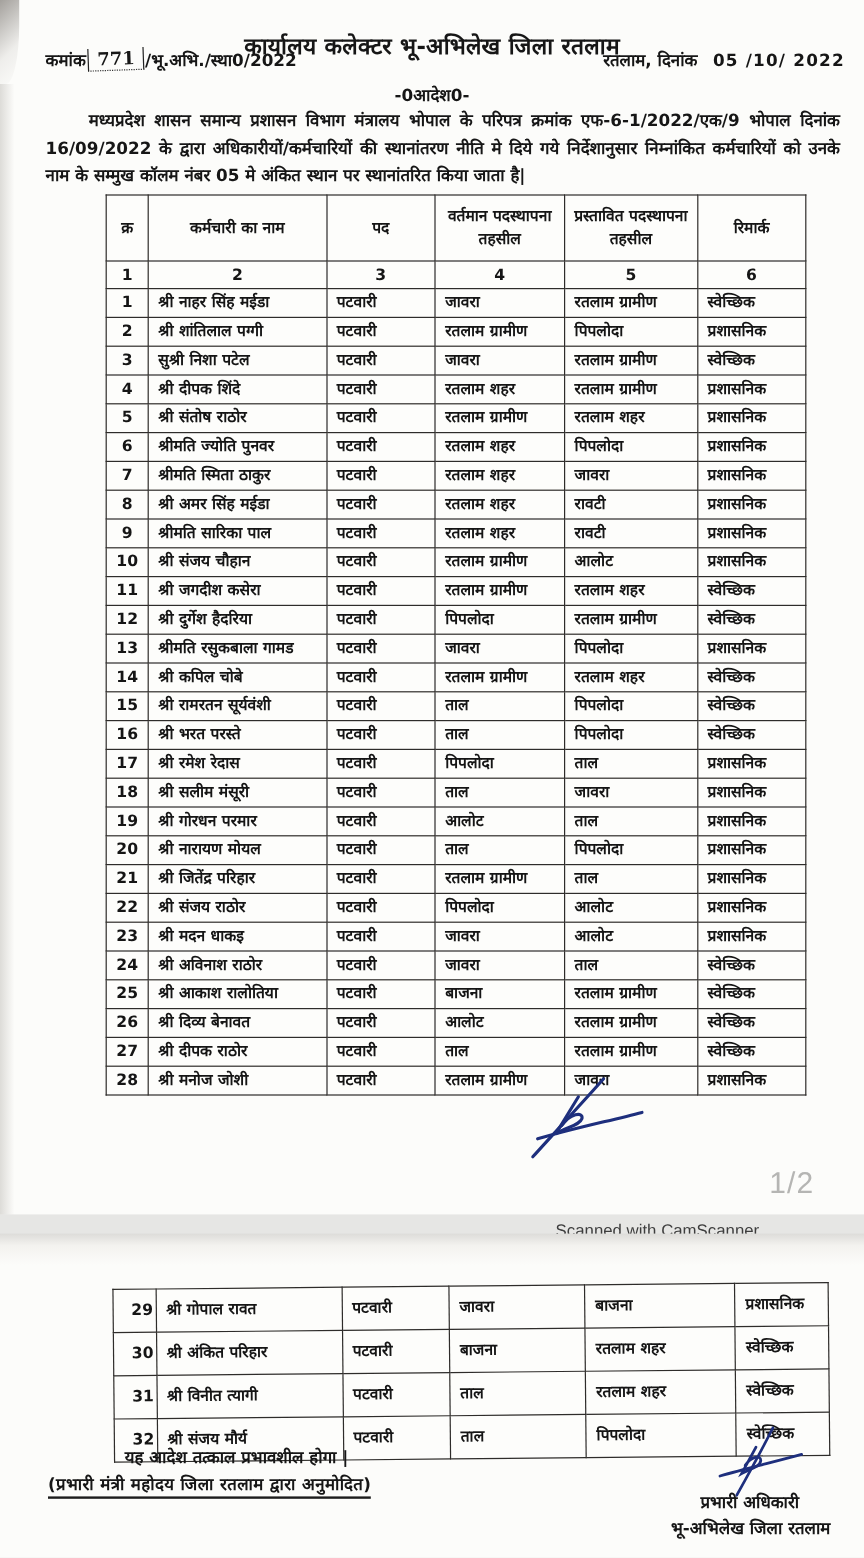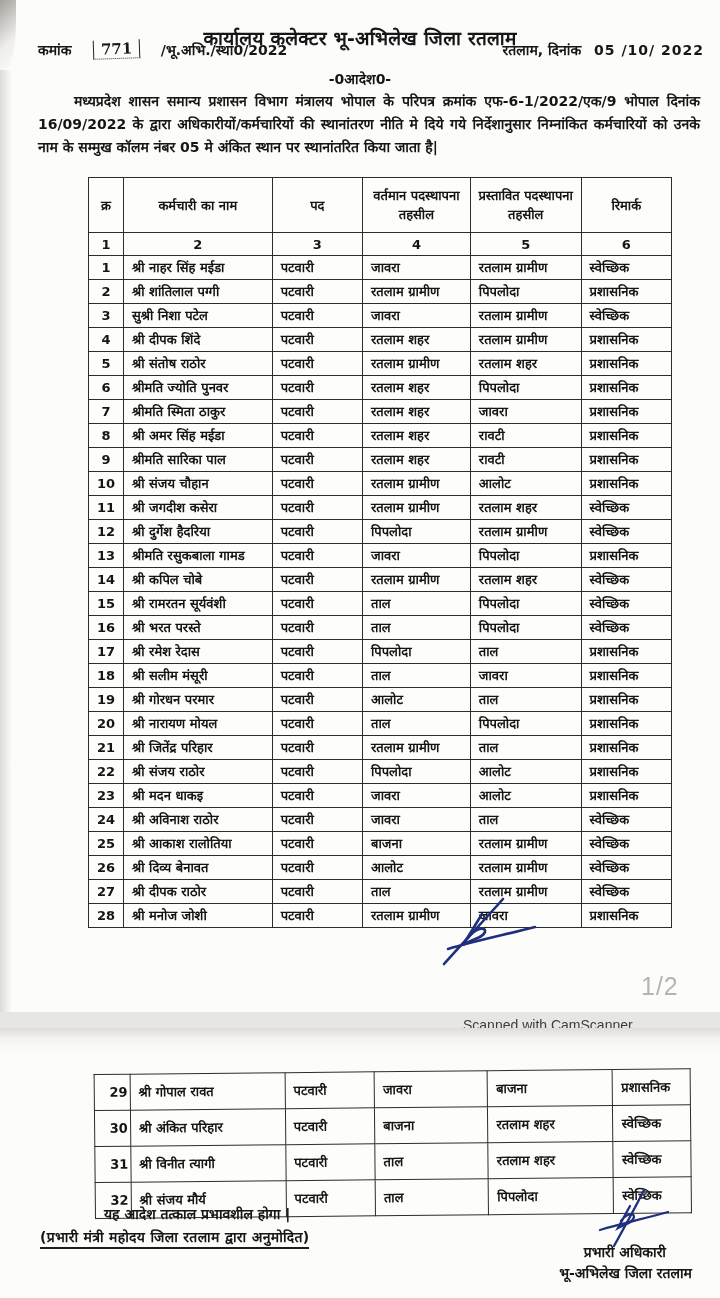--- a/index.html
+++ b/index.html
@@ -25,41 +25,41 @@
   }
   .doc-title{
     position:absolute;top:12px;left:0;right:0;text-align:center;
     font-size:19px;font-weight:700;letter-spacing:.2px;
   }
   .ref-line{
     position:absolute;top:40px;left:38px;right:16px;
     display:flex;justify-content:space-between;align-items:flex-start;
     font-size:14px;font-weight:700;
   }
-  .ref-left{display:flex;align-items:flex-start;gap:20px;}
+  .ref-left{display:flex;align-items:flex-start;gap:0;}
   .hand-number{
     display:inline-block;transform:rotate(-2deg);
     font-family:"DejaVu Serif", serif;font-size:15px;font-weight:700;
     padding:0 7px;margin:0 1px;
     border-left:1.5px solid #222;border-right:1.5px solid #222;
     border-bottom:1.5px dotted #333;
   }
   .date-value{font-weight:700;letter-spacing:1px;margin-left:8px;}
   .order-heading{
     position:absolute;top:69px;left:0;right:0;text-align:center;
     font-size:14px;font-weight:700;
   }
   .body-par{
     position:absolute;top:90px;left:38px;right:20px;margin:0;
     font-size:14px;font-weight:600;line-height:23px;
     text-align:justify;text-indent:36px;
   }
   
   table{border-collapse:collapse;background:#fdfdfb;}
-  .transfer-table{position:absolute;left:88px;top:177px;width:584px;}
+  .transfer-table{position:absolute;left:88px;top:162px;width:584px;}
   .transfer-table th,.transfer-table td,
   .transfer-table2 th,.transfer-table2 td{
     border:1.6px solid #2e2c2a;
     font-size:13px;font-weight:600;color:#151515;
   }
   .transfer-table thead th{padding:4px 2px;line-height:19px;text-align:center;vertical-align:middle;height:46px;}
   .transfer-table .num-row td{height:20px;padding:1px;text-align:center;font-weight:700;}
   .transfer-table tbody td{height:21px;padding:1px 4px 1px 8px;line-height:16px;vertical-align:middle;}
   .transfer-table td.c-sno{text-align:center;padding:1px 2px;}
   .transfer-table2{

